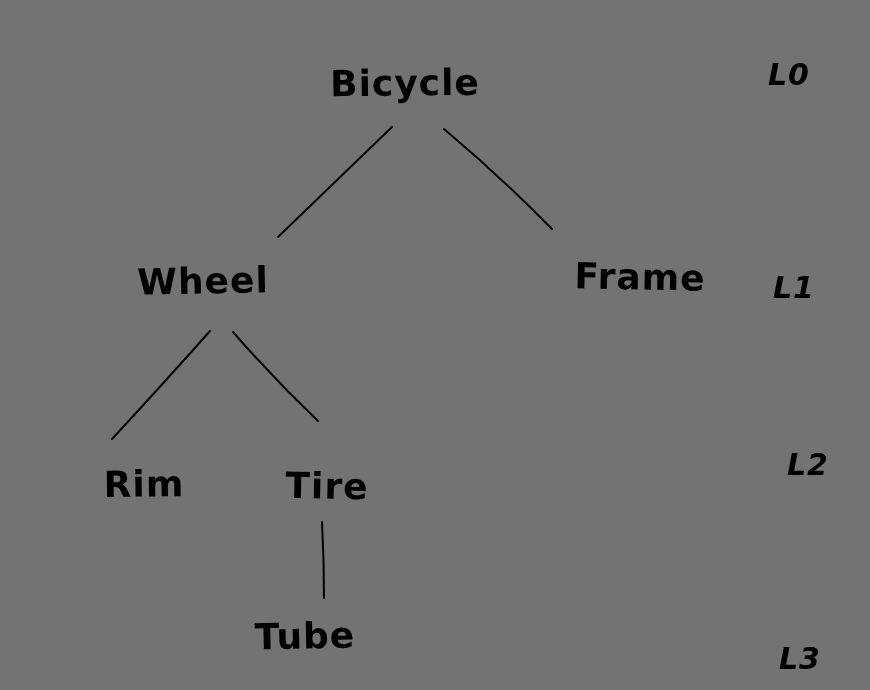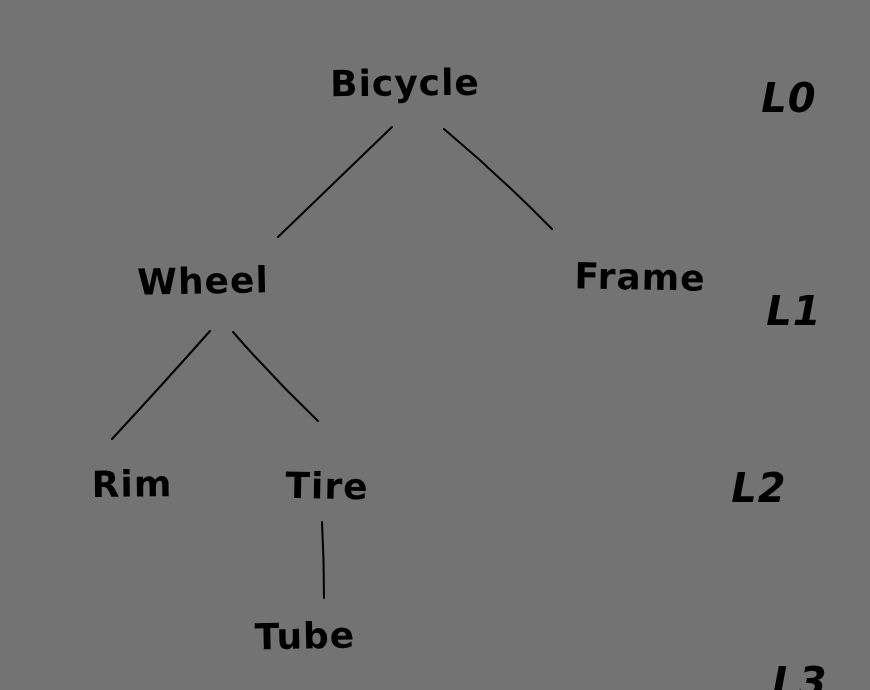--- a/index.html
+++ b/index.html
@@ -36,27 +36,26 @@
     font-size: 36px;
     font-weight: bold;
     letter-spacing: 1px;
     white-space: nowrap;
     user-select: none;
   }
   .level-label {
     position: absolute;
     transform: translate(-50%, -50%);
     color: #000000;
-    font-size: 40px;
+    font-size: 30px;
     font-weight: bold;
     font-style: italic;
     letter-spacing: 1px;
     white-space: nowrap;
     user-select: none;
-    margin-top: 24px;
   }
   
   .tilt-a { transform: translate(-50%, -50%) rotate(-1.2deg); }
   .tilt-b { transform: translate(-50%, -50%) rotate(1deg); }
   .tilt-c { transform: translate(-50%, -50%) rotate(-0.6deg); }
 </style>
 </head>
 <body>
 
 <div class="canvas">
@@ -68,27 +67,27 @@
     <path class="edge" d="M233 332 Q273 378 318 421"></path>
     <path class="edge" d="M322 522 Q324 560 324 598"></path>
   </svg>
 
   <div class="node-label tilt-c" style="left:405px; top:83px;">Bicycle</div>
 
   <div class="node-label tilt-a" style="left:203px; top:281px;">Wheel</div>
 
   <div class="node-label tilt-b" style="left:640px; top:277px;">Frame</div>
 
-  <div class="node-label tilt-c" style="left:132px; top:484px;text-align:center;">Rim</div>
+  <div class="node-label tilt-c" style="left:144px; top:484px;text-align:center;">Rim</div>
 
   <div class="node-label tilt-b" style="left:327px; top:486px;">Tire</div>
 
   <div class="node-label tilt-a" style="left:305px; top:636px;">Tube</div>
 
   <div class="level-label" style="left:789px; top:74px;">L0</div>
 
   <div class="level-label" style="left:794px; top:287px;">L1</div>
 
-  <div class="level-label" style="left:759px; top:464px;">L2</div>
+  <div class="level-label" style="left:808px; top:464px;">L2</div>
 
   <div class="level-label" style="left:800px; top:658px;">L3</div>
 
 </div>
 
 </body></html>

